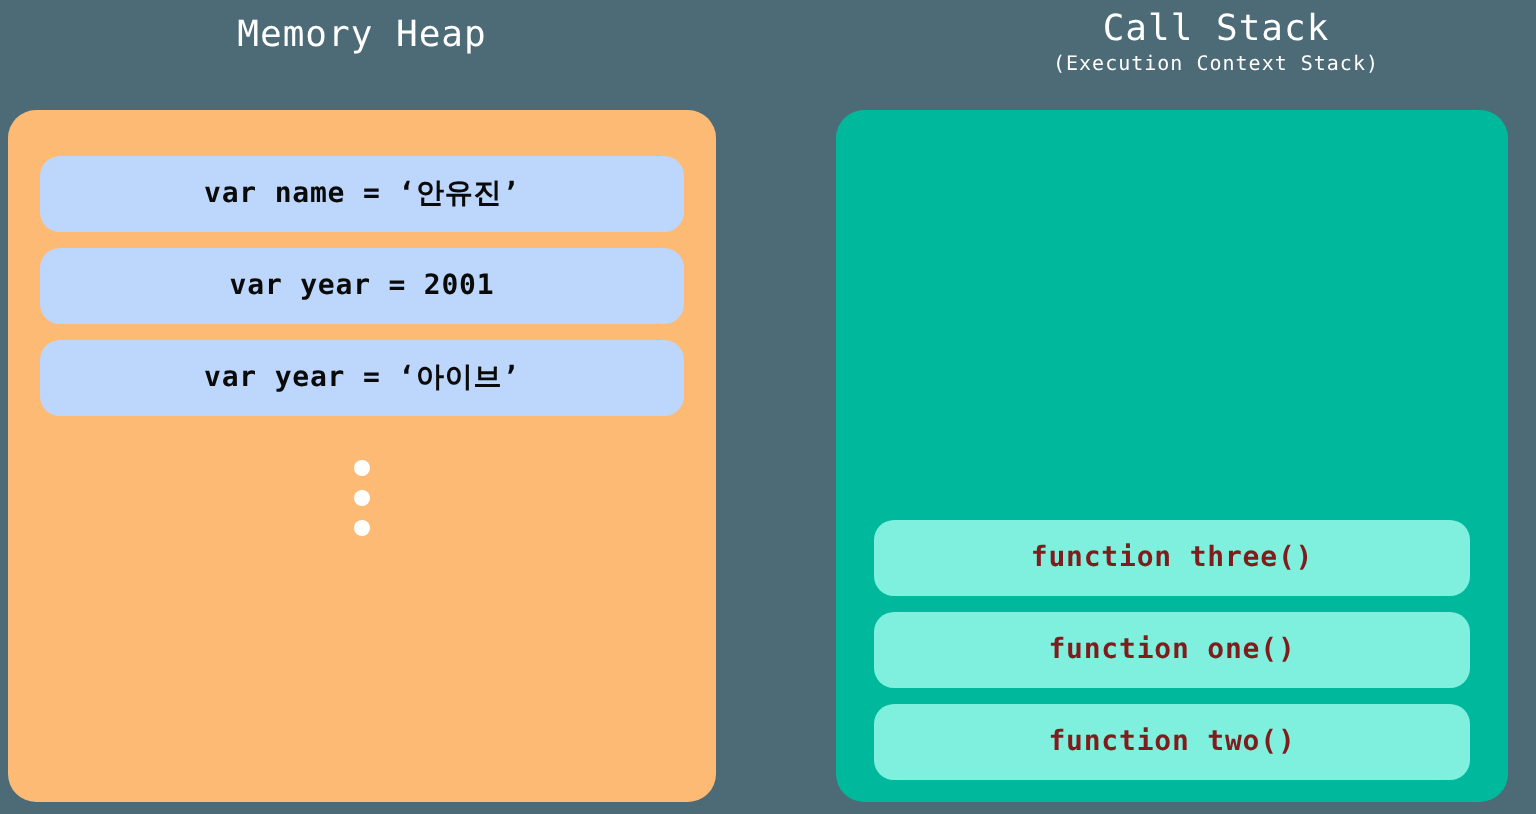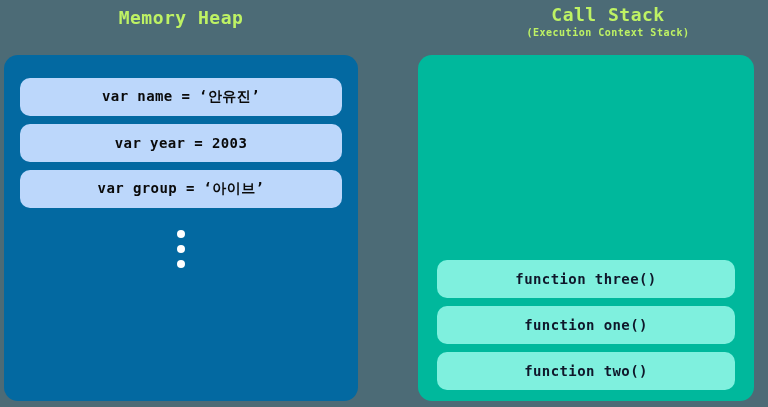--- a/index.html
+++ b/index.html
@@ -12,23 +12,23 @@
     background: #4c6b76;
     font-family: "DejaVu Sans Mono", monospace;
     overflow: hidden;
     position: relative;
   }
 
   
   .title {
     position: absolute;
     text-align: center;
-    color: #bef264;
+    color: #ffffff;
     font-family: "DejaVu Sans Mono", monospace;
-    font-weight: bold;
+    font-weight: normal;
     letter-spacing: 0.5px;
     line-height: 1.15;
   }
   #heap-title {
     left: 4px;
     top: 8px;
     width: 354px;
     font-size: 18px;
   }
   #stack-title {
@@ -47,21 +47,21 @@
   .panel {
     position: absolute;
     border-radius: 14px;
     box-sizing: border-box;
   }
   #memory-heap-panel {
     left: 4px;
     top: 55px;
     width: 354px;
     height: 346px;
-    background: #0369a1;
+    background: #fdba74;
   }
   #call-stack-panel {
     left: 418px;
     top: 55px;
     width: 336px;
     height: 346px;
     background: #00b89c;
   }
 
   
@@ -114,40 +114,40 @@
     flex-direction: column;
   }
   .stack-frame {
     height: 38px;
     margin-top: 8px;
     background: #7ff0de;
     border-radius: 10px;
     display: flex;
     align-items: center;
     justify-content: center;
-    color: #0f172a;
+    color: #7f1d1d;
     font-size: 14px;
     font-weight: bold;
     font-family: "DejaVu Sans Mono", monospace;
     letter-spacing: 0.4px;
   }
 </style>
 </head>
 <body>
 
 <div class="title" id="heap-title">Memory Heap</div>
 
 <div class="title" id="stack-title"><span>Call Stack</span><span class="sub">(Execution Context Stack)</span></div>
 
 <div class="panel" id="memory-heap-panel">
 
   <div class="heap-items">
     <div class="heap-item">var name = ‘안유진’</div>
-    <div class="heap-item">var year = 2003</div>
-    <div class="heap-item">var group = ‘아이브’</div>
+    <div class="heap-item">var year = 2001</div>
+    <div class="heap-item">var year = ‘아이브’</div>
   </div>
 
   <div id="heap-ellipsis">
     <div class="dot"></div>
     <div class="dot"></div>
     <div class="dot"></div>
   </div>
 </div>
 
 <div class="panel" id="call-stack-panel">

